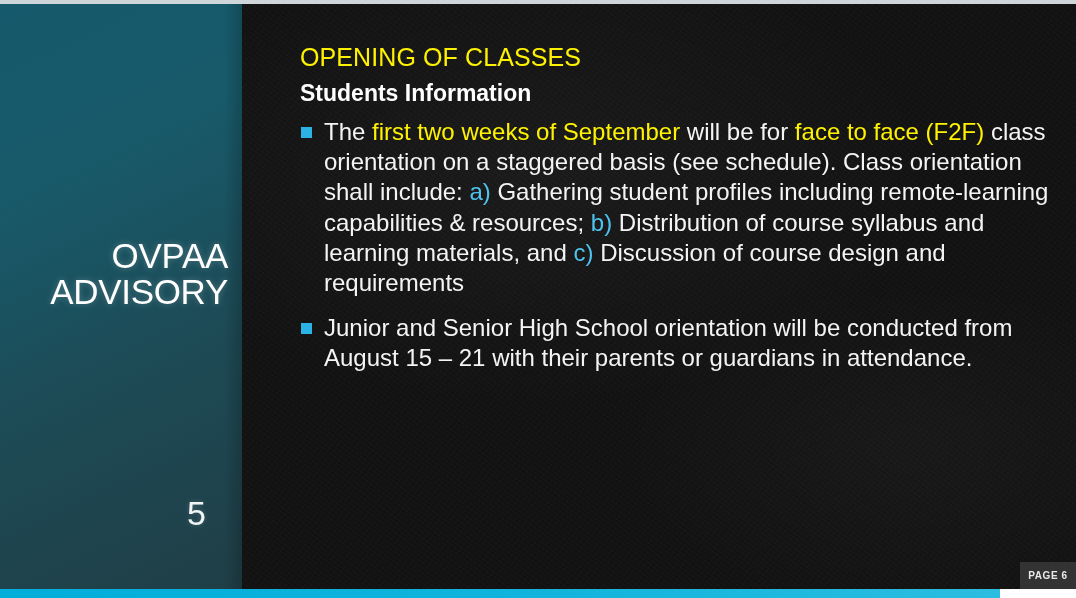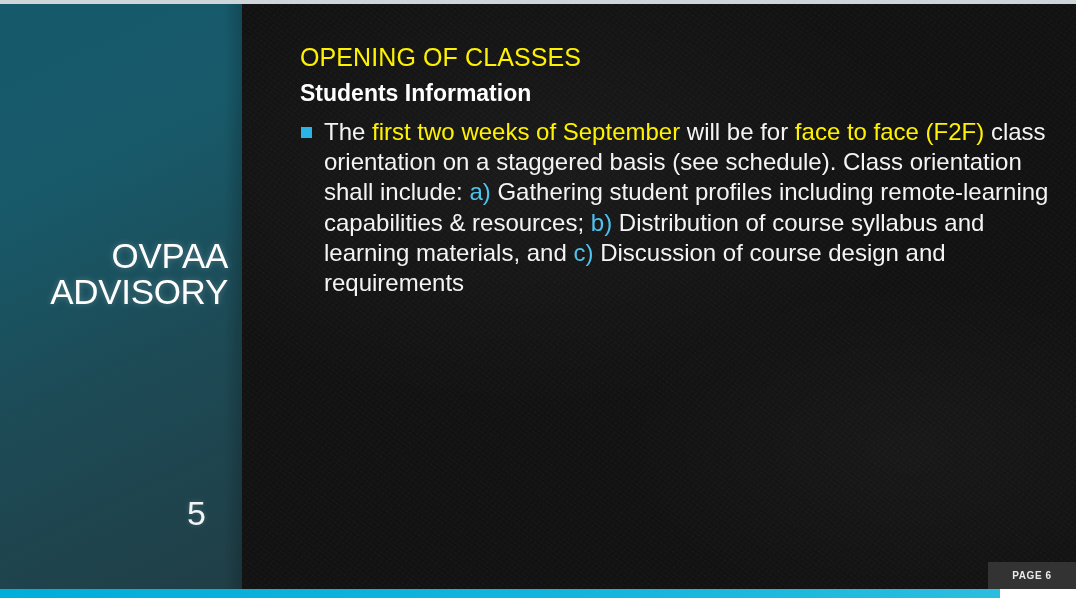--- a/index.html
+++ b/index.html
@@ -166,21 +166,21 @@
     height: 9px;
     background: #ffffff;
     z-index: 5;
   }
 
   
   .page-badge {
     position: absolute;
     right: 0;
     bottom: 9px;
-    width: 88px;
+    width: 56px;
     height: 27px;
     background: #333333;
     display: flex;
     align-items: center;
     justify-content: center;
     z-index: 7;
   }
   .page-badge-label {
     color: #e9e9e9;
     font-size: 10px;
@@ -202,20 +202,21 @@
     </div>
     <div class="side-pagenum">5</div>
   </div>
 
   <div class="content-area">
     <div class="body-block">
       <div class="heading-yellow">OPENING OF CLASSES</div>
       <div class="heading-white">Students Information</div>
       <div id="bullet-list">
           <div class="bullet-row"><span class="bullet-marker"></span><span>The </span><span class="txt-yellow">first two weeks of September</span><span> will be for </span><span class="txt-yellow">face to face (F2F)</span><span> class orientation on a staggered basis (see schedule). Class orientation shall include: </span><span class="txt-cyan">a)</span><span> Gathering student profiles including remote-learning capabilities &amp; resources; </span><span class="txt-cyan">b)</span><span> Distribution of course syllabus and learning materials, and </span><span class="txt-cyan">c)</span><span> Discussion of course design and requirements</span></div>
+          <div class="bullet-row"><span class="bullet-marker"></span><span>Junior and Senior High School orientation will be conducted from August 15 – 21 with their parents or guardians in attendance.</span></div>
         </div>
     </div>
   </div>
 
   <div class="bottom-bar"></div>
   <div class="bottom-right-white"></div>
 
   <div class="page-badge">
     <span class="page-badge-label">PAGE 6</span>
   </div>

